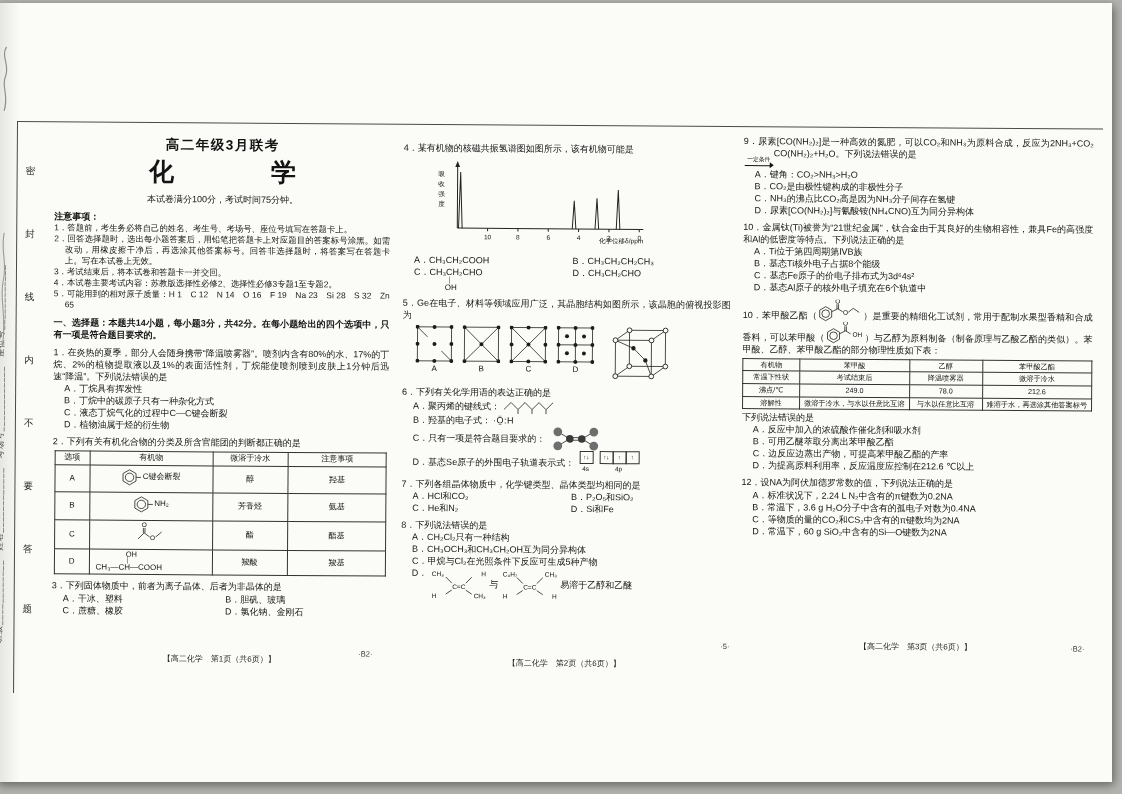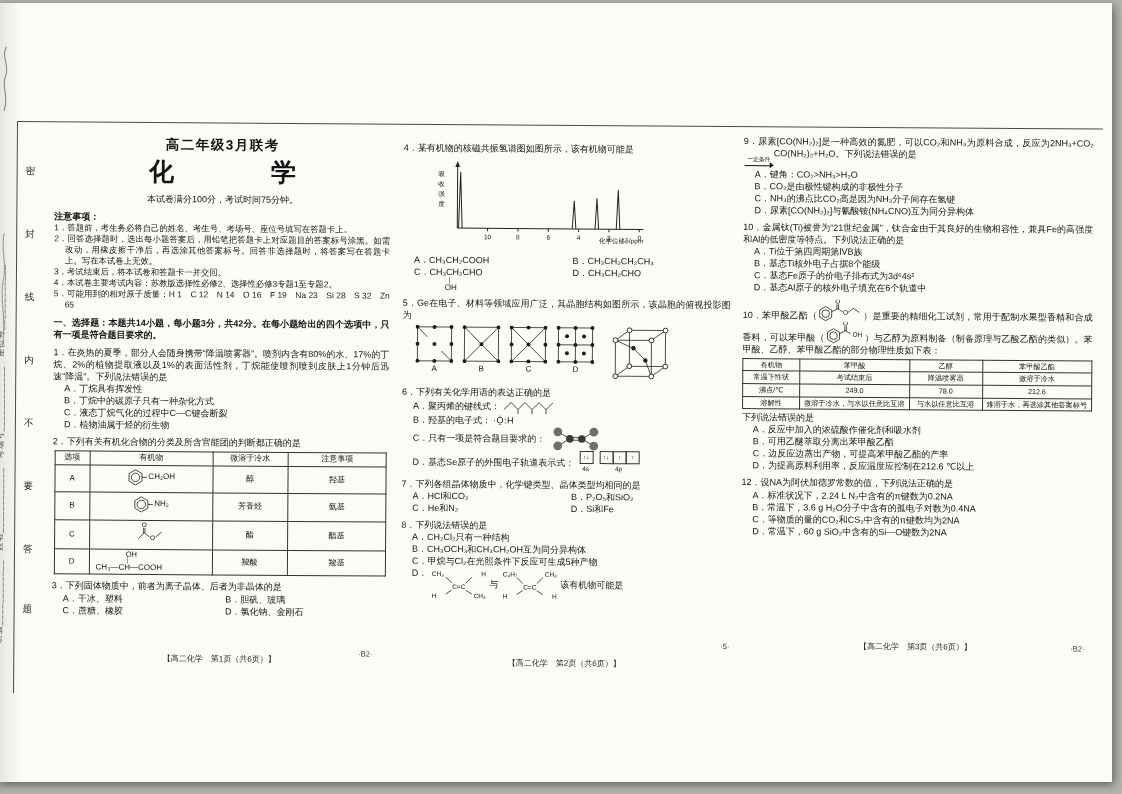--- a/index.html
+++ b/index.html
@@ -156,21 +156,21 @@
           </tr>
           <tr>
             <td>A</td>
             <td>
               <span class="cellflex">
                 <svg width="20" height="21" viewBox="0 0 20 21">
                       <polygon class="lnt" points="8,3 14.5,6.75 14.5,14.25 8,18 1.5,14.25 1.5,6.75"></polygon>
                       <circle class="lnt" cx="8" cy="10.5" r="4.2"></circle>
                       <line class="lnt" x1="14.5" y1="10.5" x2="19.5" y2="10.5"></line>
                     </svg>
-                <span>CH₂OH</span>
+                <span>C键会断裂</span>
               </span>
             </td>
             <td>醇</td>
             <td>羟基</td>
           </tr>
           <tr>
             <td>B</td>
             <td>
               <span class="cellflex">
                 <svg width="20" height="21" viewBox="0 0 20 21">
@@ -464,21 +464,21 @@
             <text class="svgt" x="1" y="9">C₃H₇</text>
             <text class="svgt" x="55" y="9" text-anchor="end">CH₃</text>
             <text class="svgt" x="1" y="31">H</text>
             <text class="svgt" x="55" y="31" text-anchor="end">H</text>
             <text class="svgt" x="28" y="22" text-anchor="middle">C=C</text>
             <line class="lnt" x1="15" y1="10" x2="21" y2="16"></line>
               <line class="lnt" x1="41" y1="10" x2="35" y2="16"></line>
             <line class="lnt" x1="15" y1="27" x2="21" y2="23"></line>
               <line class="lnt" x1="41" y1="27" x2="35" y2="23"></line>
           </svg>
-          <span class="conj">该有机物可能是</span>
+          <span class="conj">易溶于乙醇和乙醚</span>
         </div>
       </div>
 
       <div class="col-footer">【高二化学　第2页（共6页）】</div>
     </div>
 
     <div class="col col3">
 
       <div class="q">
         <div class="stem">

